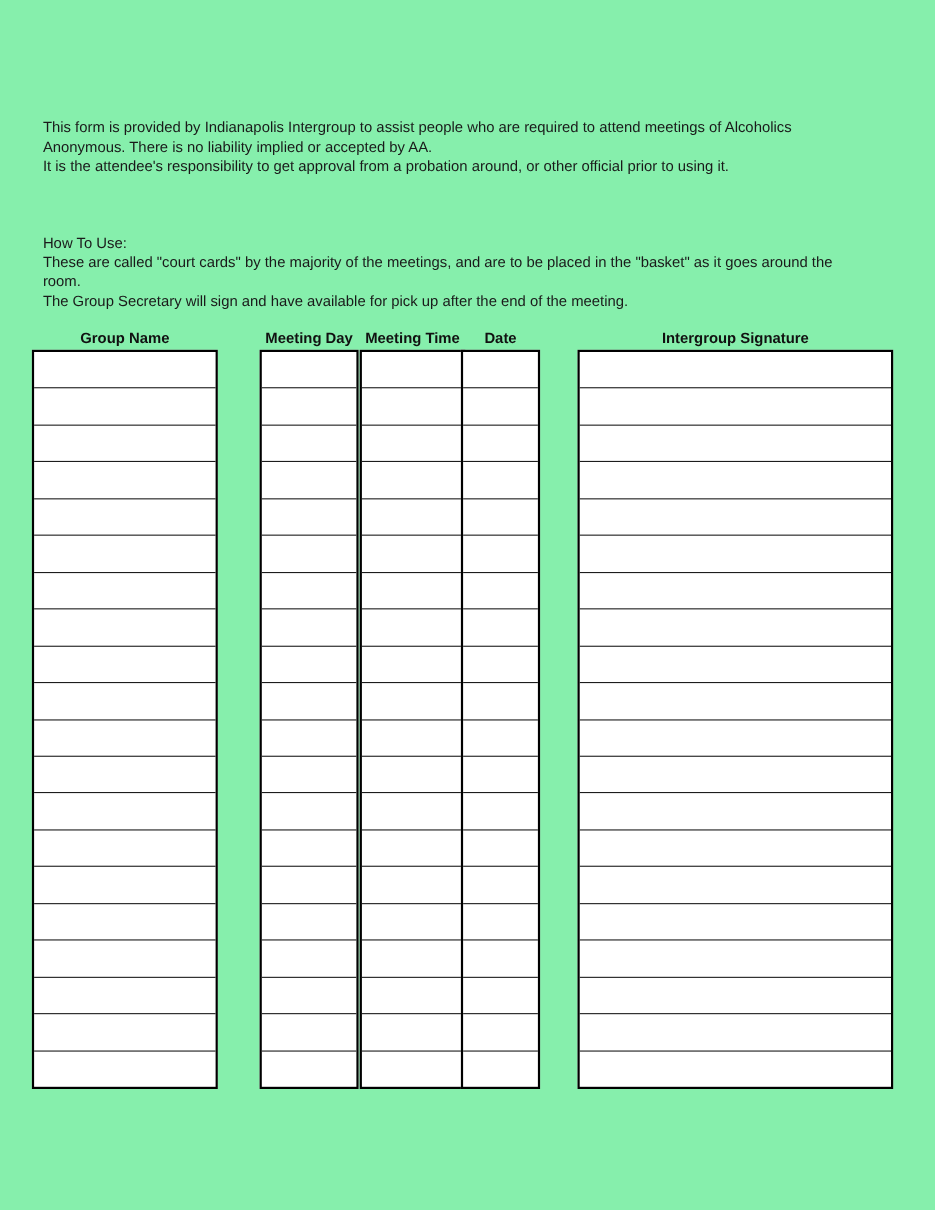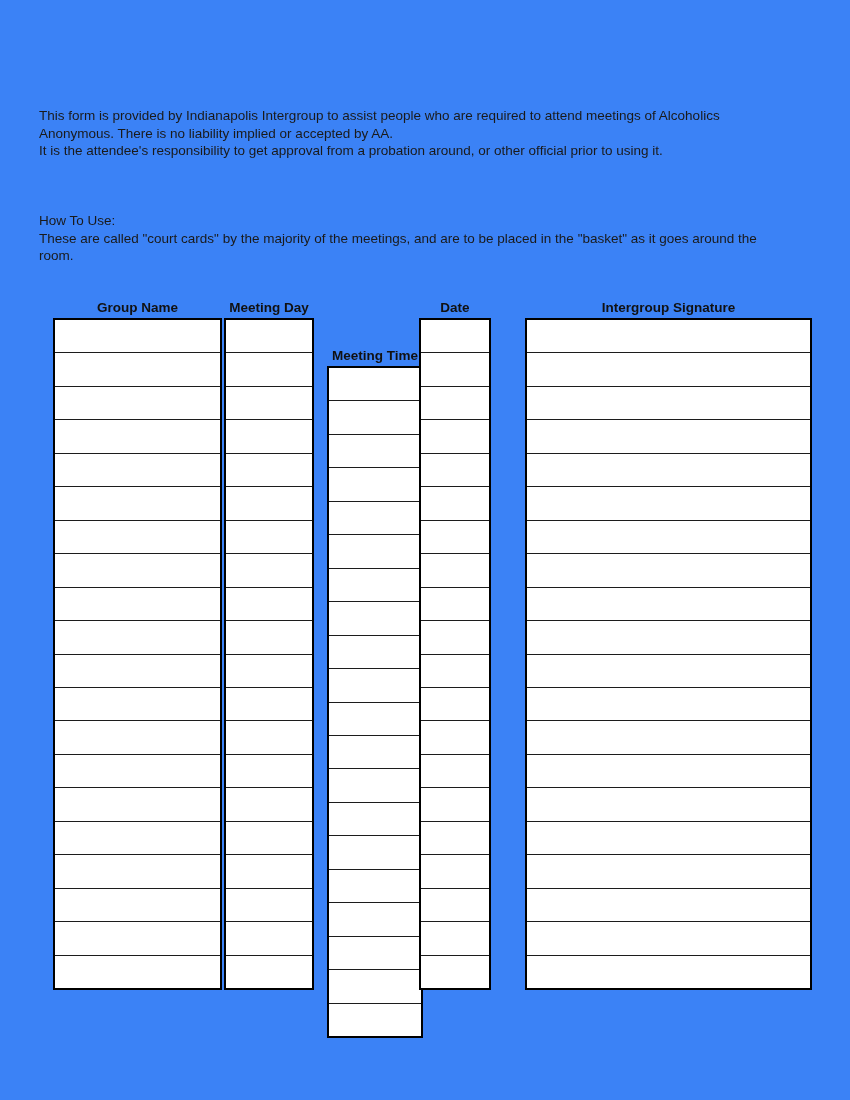--- a/index.html
+++ b/index.html
@@ -4,21 +4,21 @@
 <style>
   html, body {
     margin: 0;
     padding: 0;
     background: #ffffff;
   }
   .page {
     position: relative;
     width: 850px;
     height: 1100px;
-    background: #3b82f6;
+    background: #86efac;
     font-family: "Liberation Sans", sans-serif;
     color: #1a1a1a;
     overflow: hidden;
   }
   .textblock {
     position: absolute;
     left: 39px;
     font-size: 13.5px;
     line-height: 17.7px;
   }
@@ -50,41 +50,42 @@
   }
   .tcell {
     flex: 1;
     border-top: 1.5px solid #1c1c1c;
   }
   .tcell:first-child {
     border-top: none;
   }
 
   
-  .col-0 { left: 53px;  width: 169px; }
-  .col-1 { left: 224px; width: 90px; text-align: center;  }
-  .col-2 { left: 327px; width: 96px; margin-top: 48px;  }
+  .col-0 { left: 29px;  width: 169px; }
+  .col-1 { left: 236px; width: 90px; text-align: center;  }
+  .col-2 { left: 327px; width: 96px;  }
   .col-3 { left: 419px; width: 72px;  }
   .col-4 { left: 525px; width: 287px; }
 </style>
 </head>
 <body>
 
 <div class="page">
 
   <div class="textblock intro">
     <div class="line">This form is provided by Indianapolis Intergroup to assist people who are required to attend meetings of Alcoholics</div>
     <div class="line">Anonymous. There is no liability implied or accepted by AA.</div>
     <div class="line">It is the attendee's responsibility to get approval from a probation around, or other official prior to using it.</div>
   </div>
 
   <div class="textblock howto">
     <div class="line">How To Use:</div>
     <div class="line">These are called "court cards" by the majority of the meetings, and are to be placed in the "basket" as it goes around the</div>
     <div class="line">room.</div>
+    <div class="line">The Group Secretary will sign and have available for pick up after the end of the meeting.</div>
   </div>
 
   <div class="hdr col-0">Group Name</div>
   <div class="hdr col-1">Meeting Day</div>
   <div class="hdr col-2">Meeting Time</div>
   <div class="hdr col-3">Date</div>
   <div class="hdr col-4">Intergroup Signature</div>
 
   <div class="tcol col-0">
       <div class="tcell"></div>

